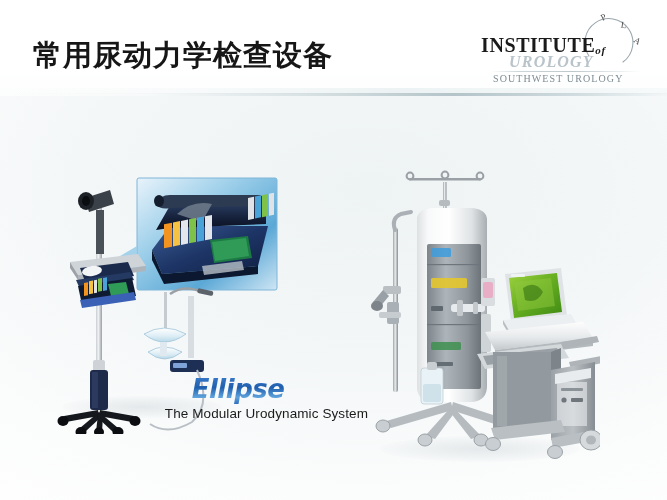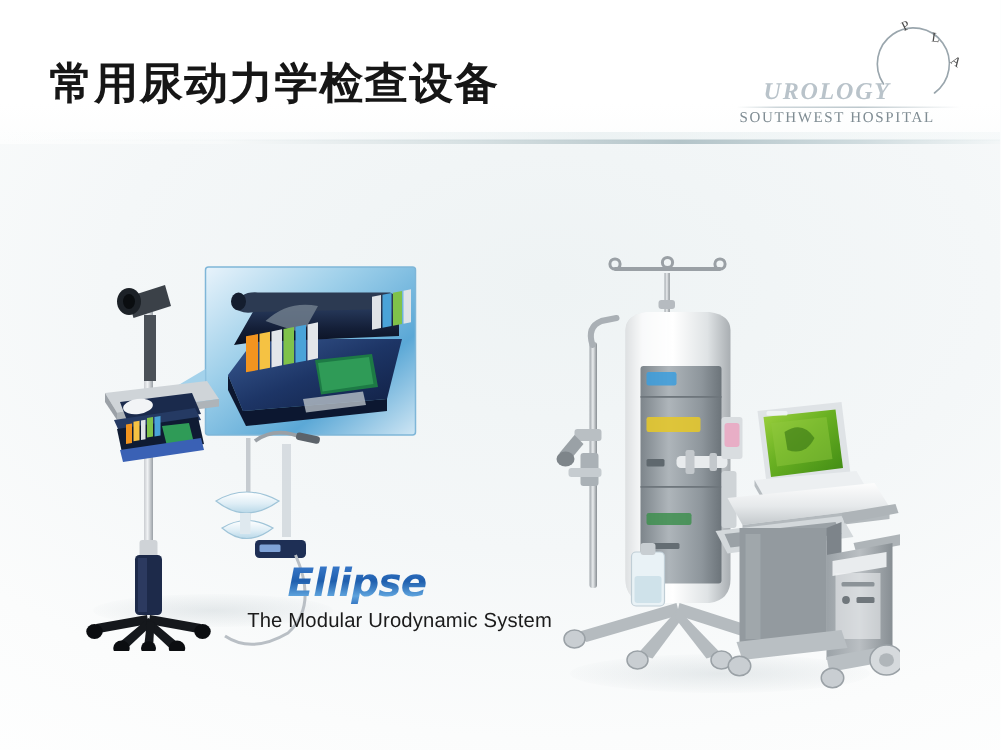--- a/index.html
+++ b/index.html
@@ -213,24 +213,27 @@
 
     <div class="logo">
 
       <svg class="logo-arc" viewBox="0 0 62 58">
         <path d="M6 46 A 24 24 0 1 1 40 52" fill="none" stroke="#9aa6ad" stroke-width="1.1" stroke-linecap="round"></path>
       </svg>
       <div class="logo-pla logo-p">P</div>
       <div class="logo-pla logo-l">L</div>
       <div class="logo-pla logo-a">A</div>
 
+      <div class="logo-institute">
+        <span>INSTITUTE</span><span class="logo-of">of</span>
+      </div>
 
       <div class="logo-urology">UROLOGY</div>
       <div class="logo-hr"></div>
-      <div class="logo-hospital">SOUTHWEST HOSPITAL</div>
+      <div class="logo-hospital">SOUTHWEST UROLOGY</div>
     </div>
 
     <div class="header-rule-soft"></div>
     <div class="header-rule"></div>
   </div>
 
   <div class="figures">
 
     <div class="photo-shadow" style="left:62px; top:300px; width:160px; height:22px;"></div>
 

